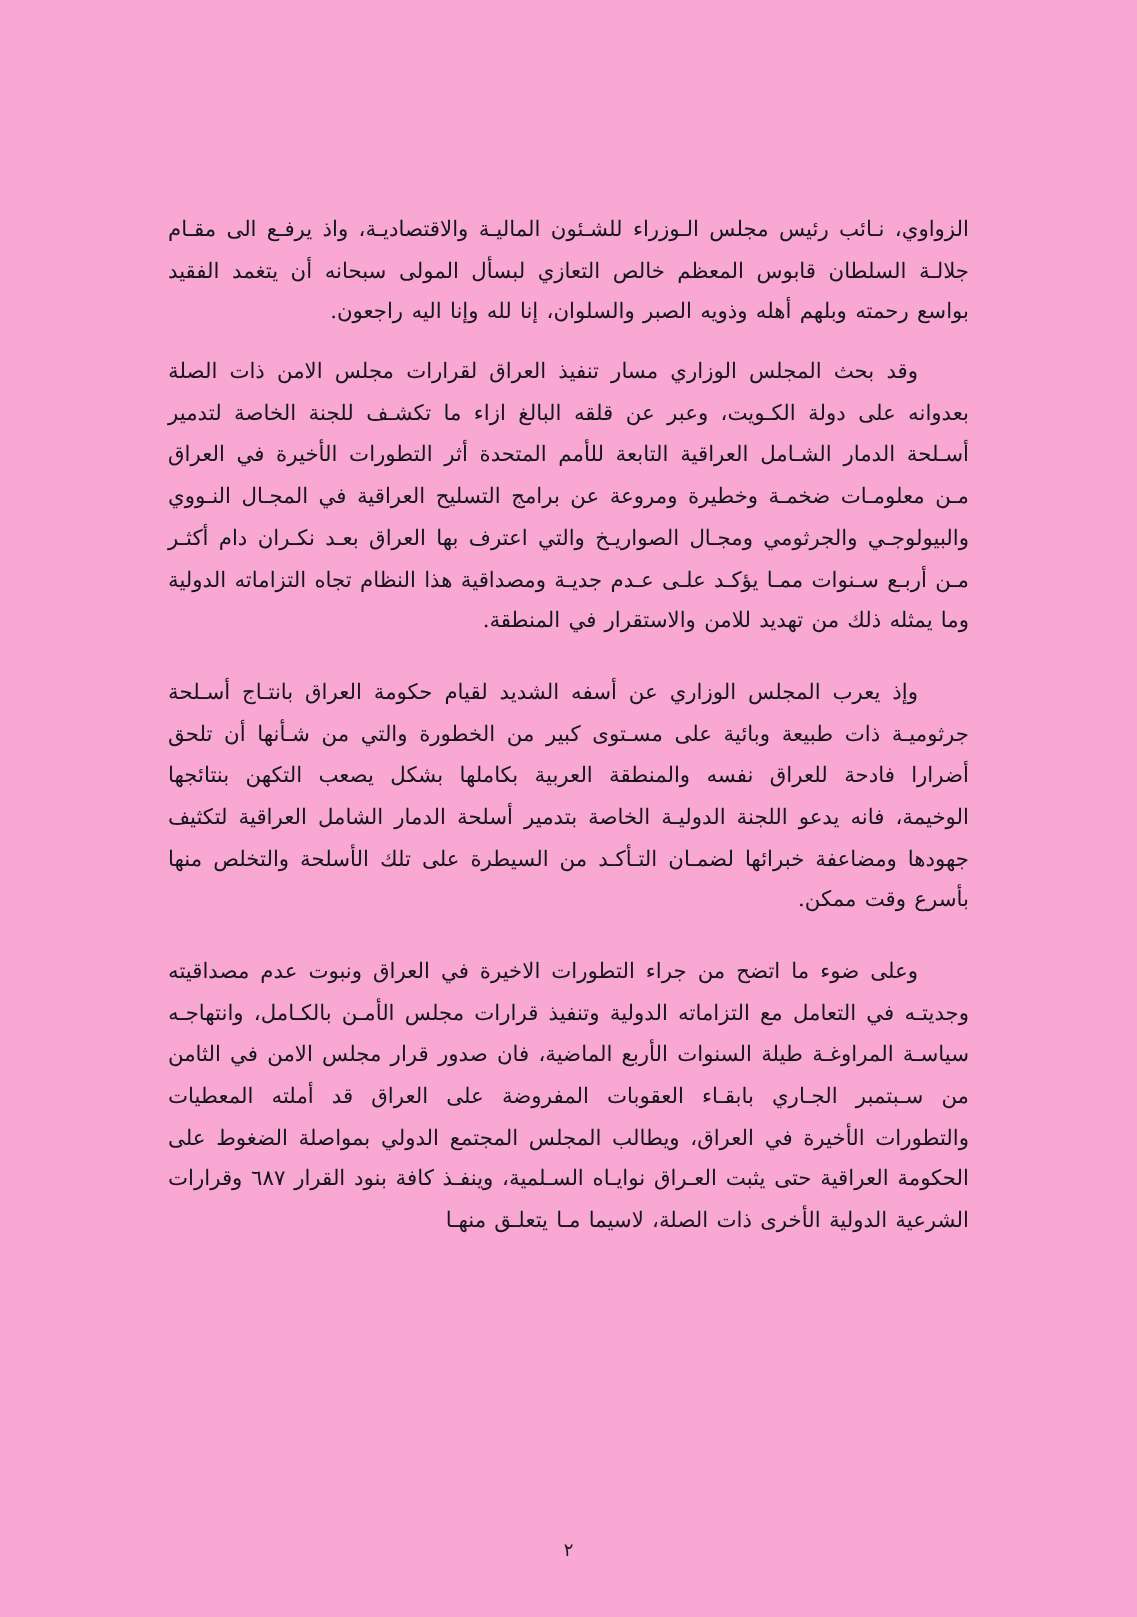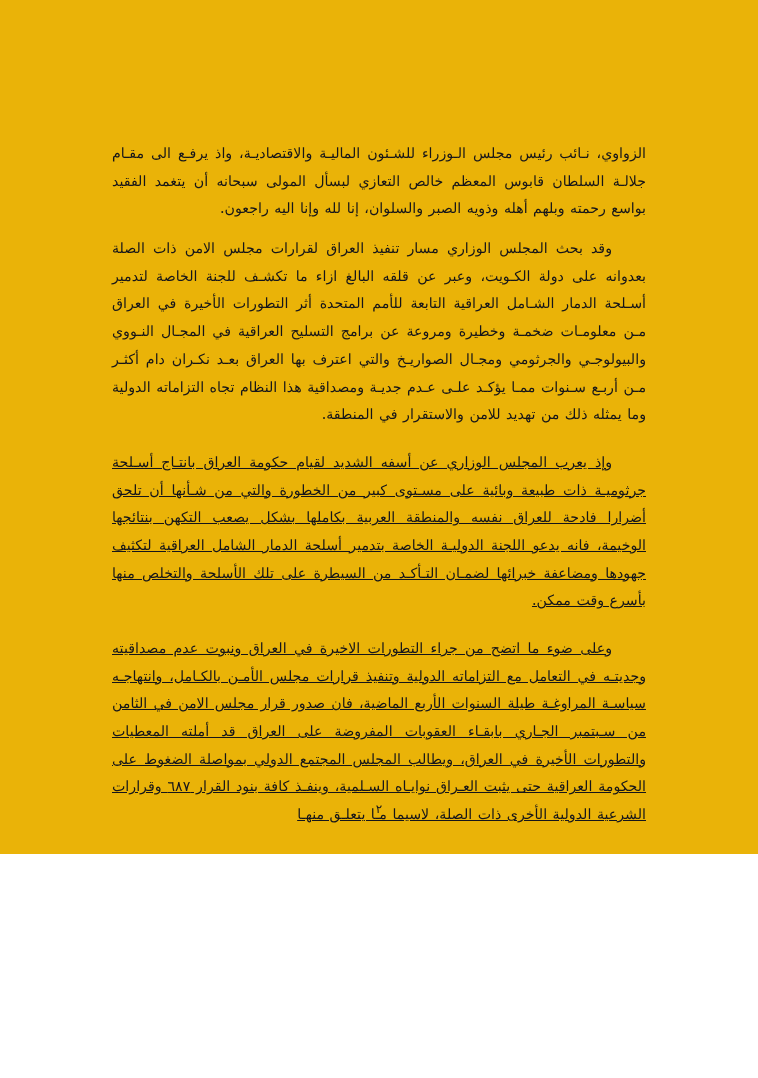--- a/index.html
+++ b/index.html
@@ -12,22 +12,22 @@
     height: 1078px;
     position: relative;
     font-family: "DejaVu Serif", "Liberation Serif", serif;
     color: #111111;
   }
   .page {
     position: absolute;
     top: 0;
     left: 0;
     width: 758px;
-    height: 854px;
-    background: #eab308;
+    height: 1078px;
+    background: #f9a8d4;
     overflow: hidden;
   }
   .content {
     position: absolute;
     top: 140px;
     right: 112px;
     left: 112px;
     direction: rtl;
     text-align: justify;
   }
@@ -39,21 +39,20 @@
     text-justify: inter-word;
     letter-spacing: 0.1px;
     word-spacing: 1px;
     color: #15151a;
   }
   .para.indent {
     text-indent: 34px;
   }
   .para.gap-top {
     margin-top: 20px;
-    text-decoration: underline;
   }
   .para.tight {
     margin-bottom: 10px;
   }
   .page-number {
     position: absolute;
     bottom: 38px;
     left: 0;
     right: 0;
     text-align: center;

